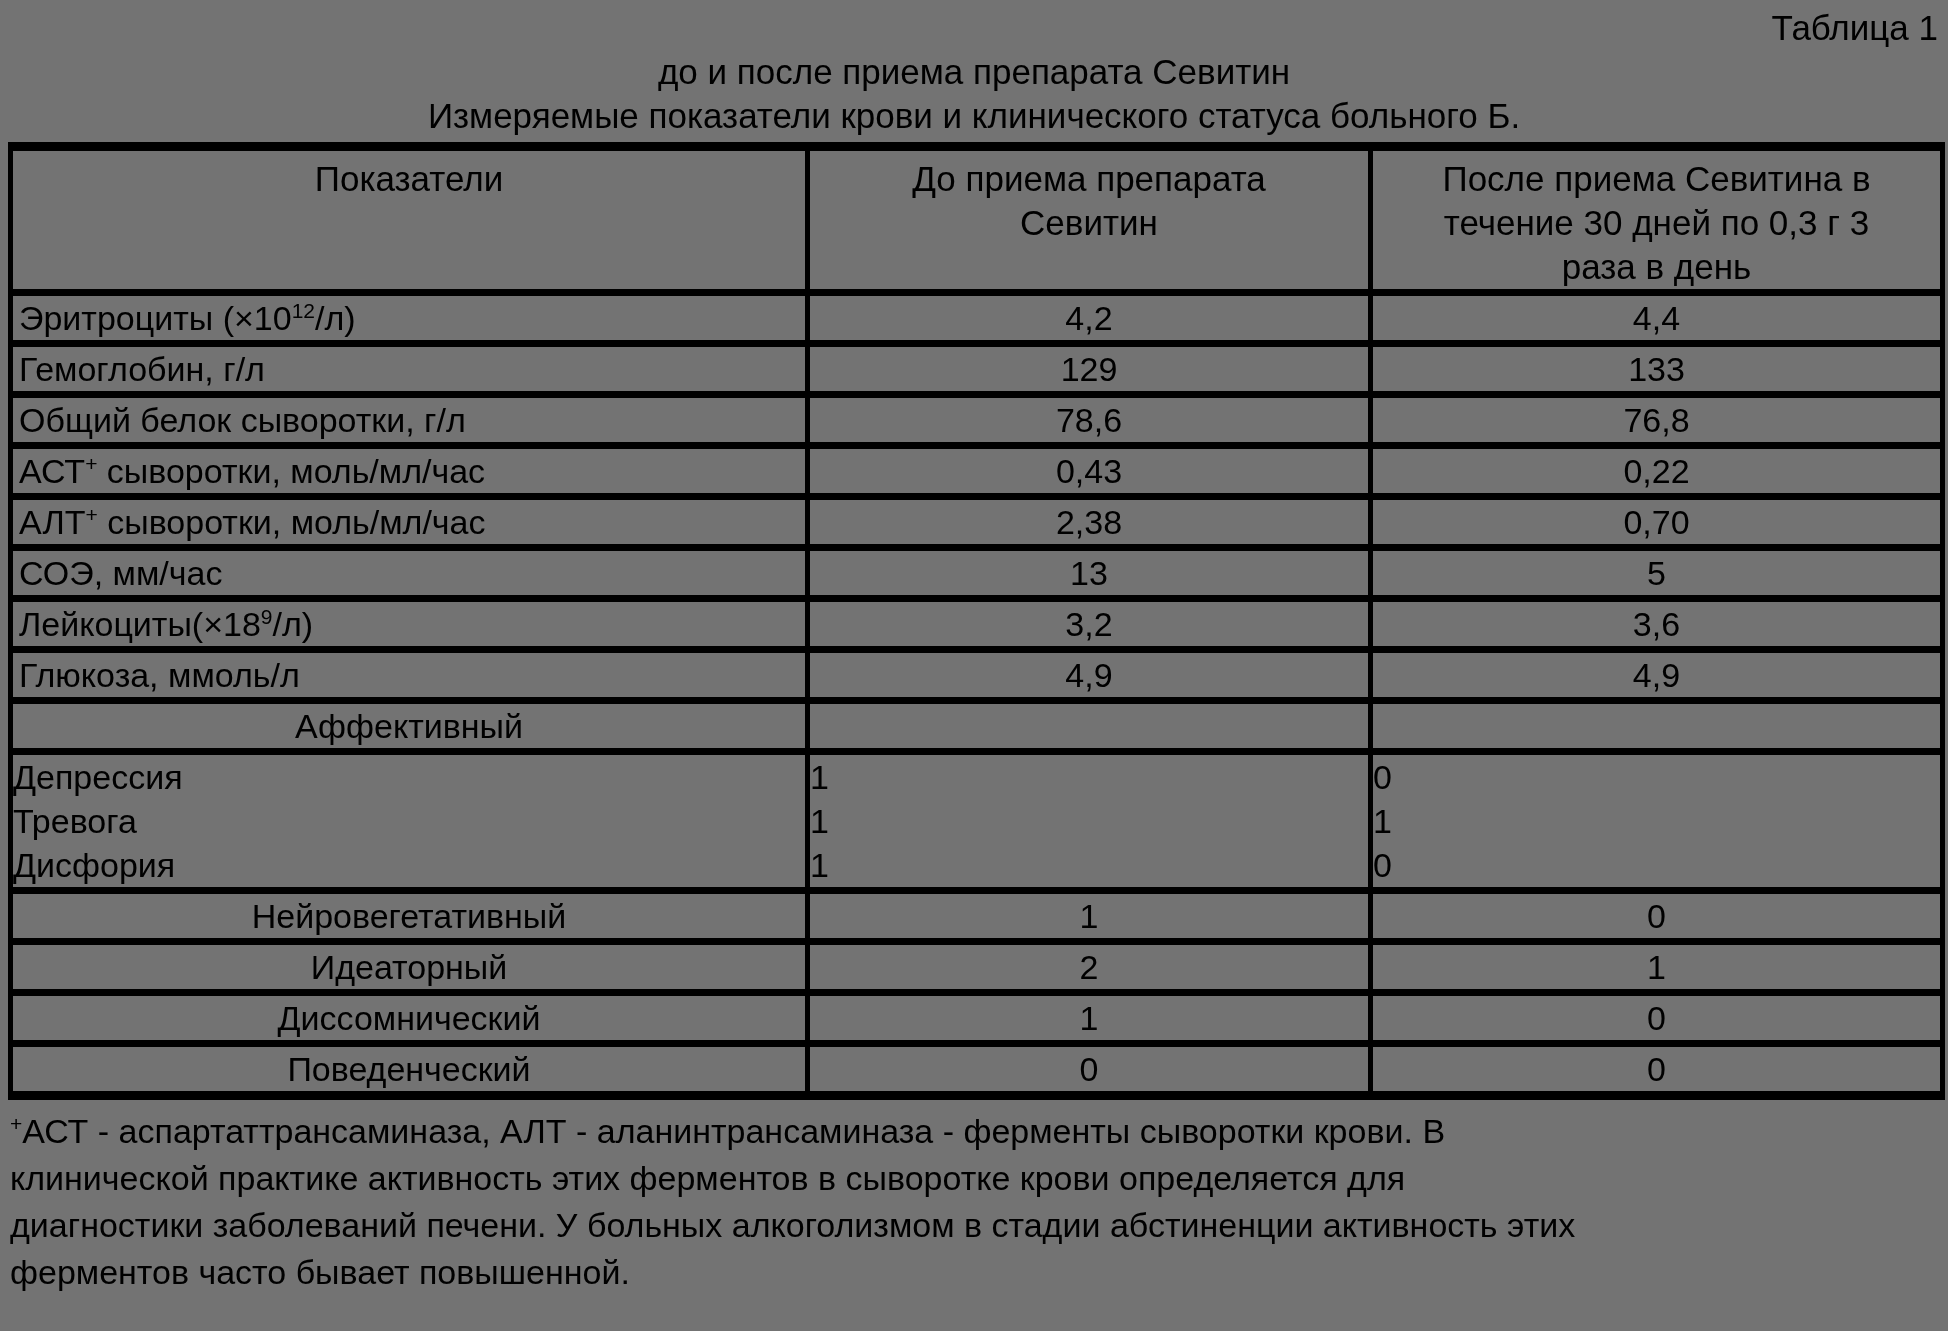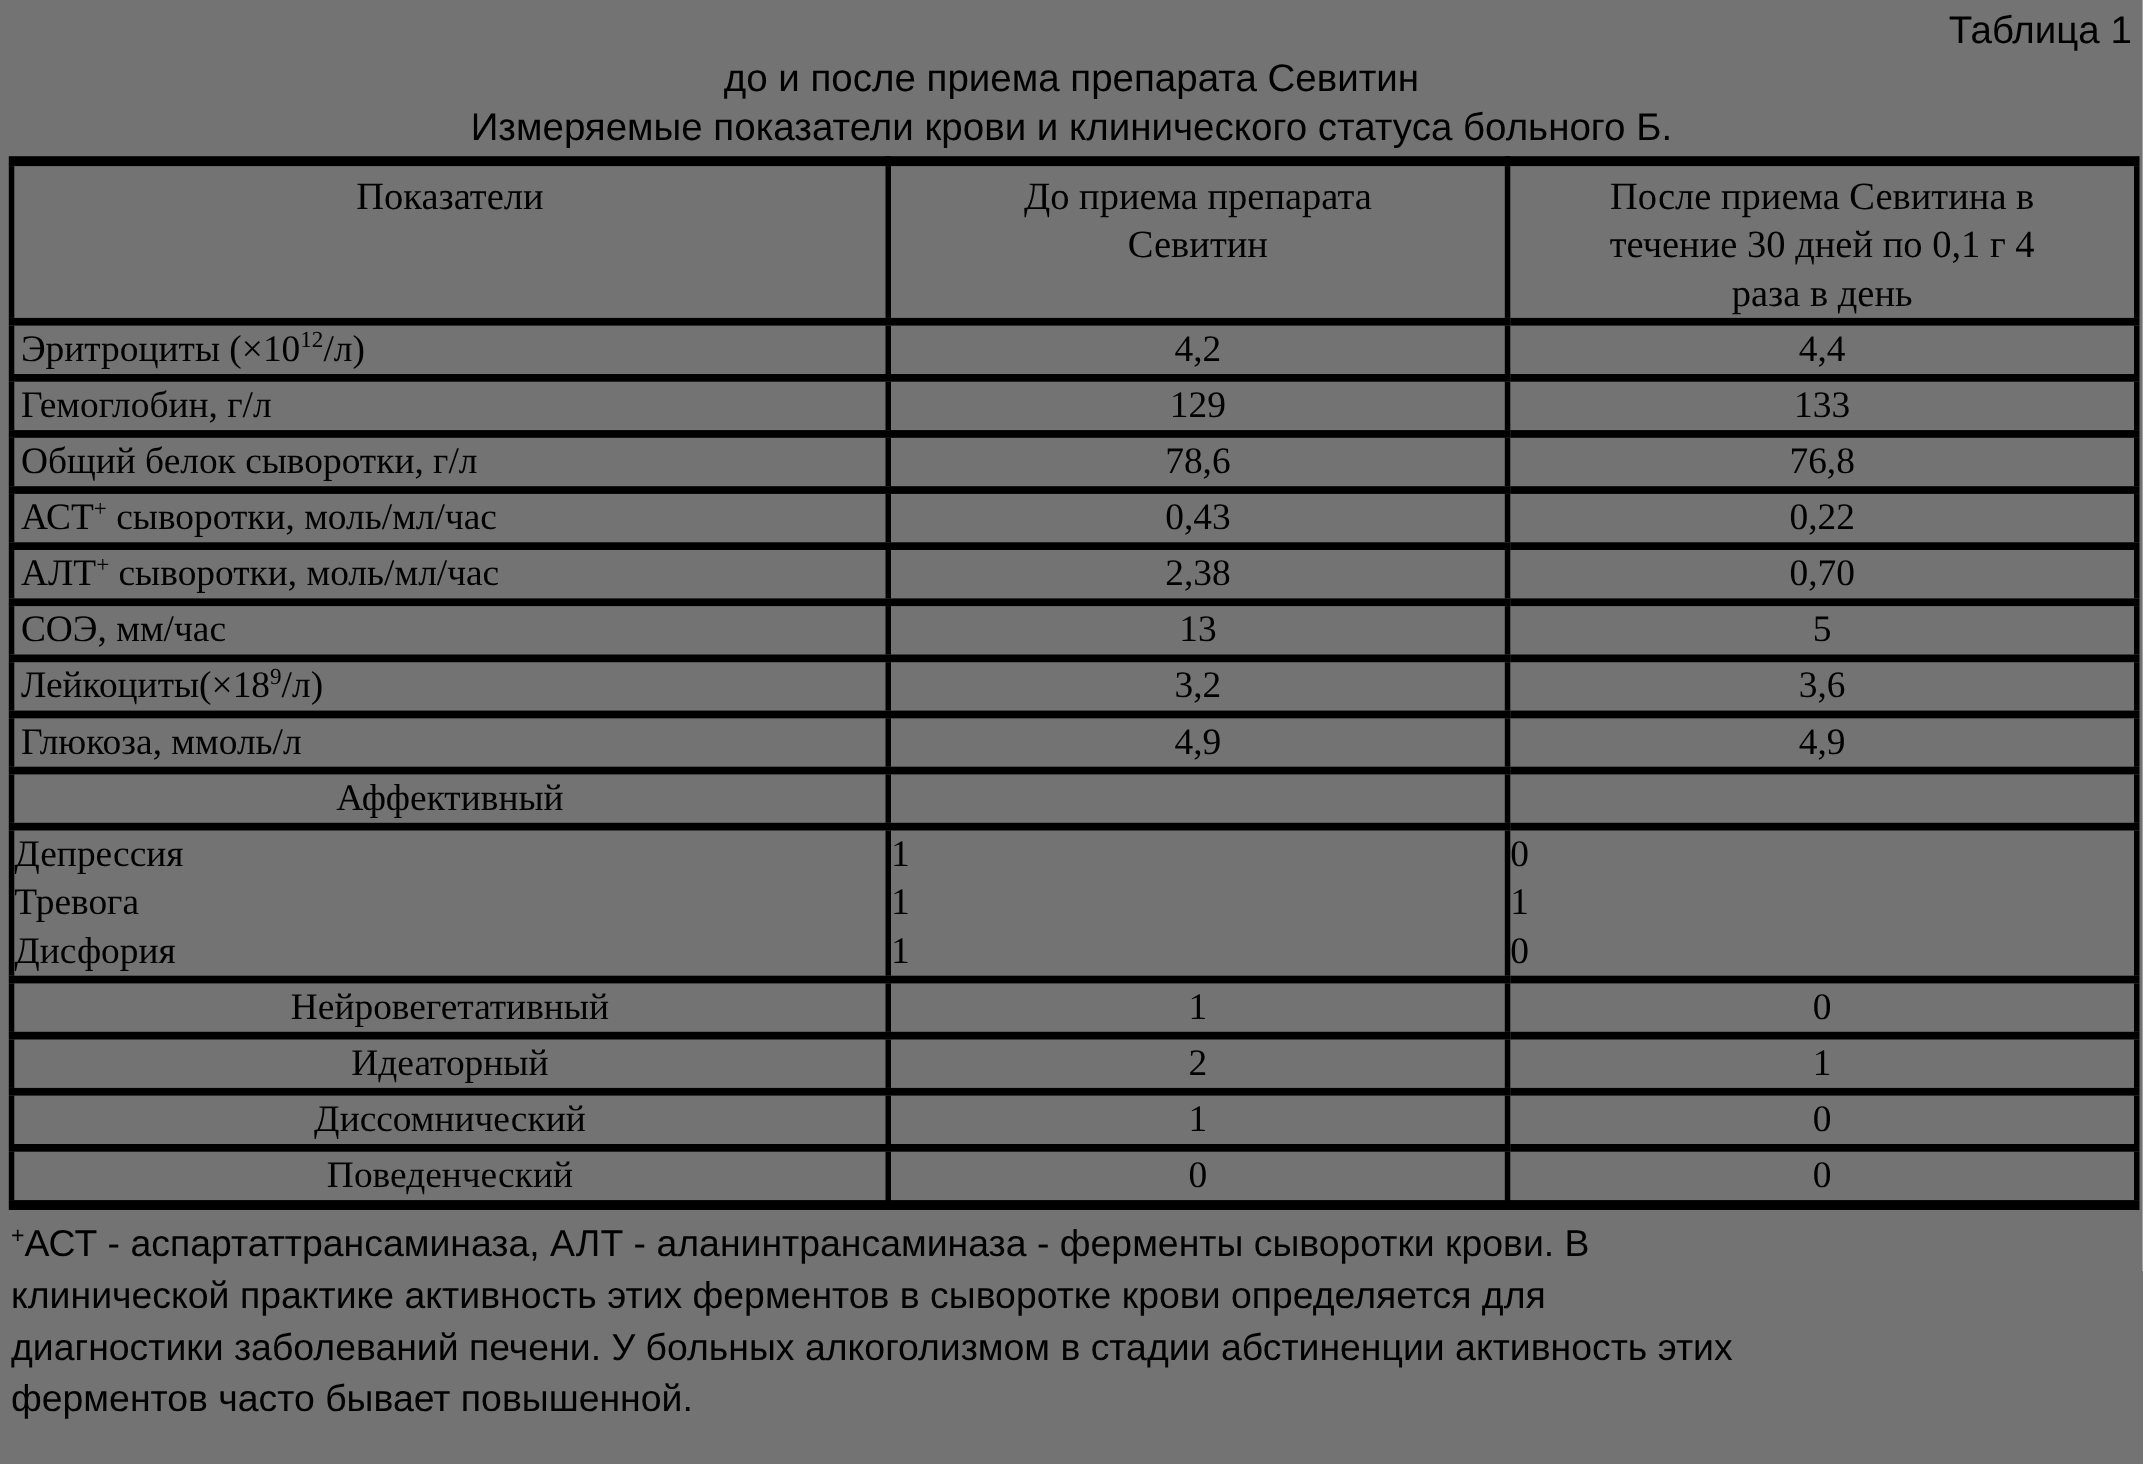--- a/index.html
+++ b/index.html
@@ -26,21 +26,20 @@
   }
   table.patient-table {
     border-collapse: collapse;
     table-layout: fixed;
     width: 1932px;
     margin: 4px 8px 0 8px;
     border-top: 9px solid #000;
     border-bottom: 9px solid #000;
     border-left: 5px solid #000;
     border-right: 5px solid #000;
-    font-family: Liberation Serif, serif;
   }
   td {
     border: 5px solid #000;
     border-top-width: 7px;
     border-bottom-width: 7px;
     font-size: 34px;
     line-height: 44px;
     height: 44px;
     padding: 0;
     vertical-align: middle;
@@ -92,21 +91,21 @@
       <col style="width:797px">
       <col style="width:563px">
       <col style="width:572px">
     </colgroup>
     <tbody>
       <tr class="header-row">
         <td>Показатели</td>
         <td>До приема препарата
 Севитин</td>
         <td>После приема Севитина в
-течение 30 дней по 0,1 г 4
+течение 30 дней по 0,3 г 3
 раза в день</td>
       </tr>
 
       <tr>
         <td class="c-label"><span>Эритроциты (×10</span><sup>12</sup><span>/л)</span></td>
         <td class="c-center">4,2</td>
         <td class="c-center">4,4</td>
       </tr>
       <tr>
         <td class="c-label"><span>Гемоглобин, г/л</span><sup></sup><span></span></td>

